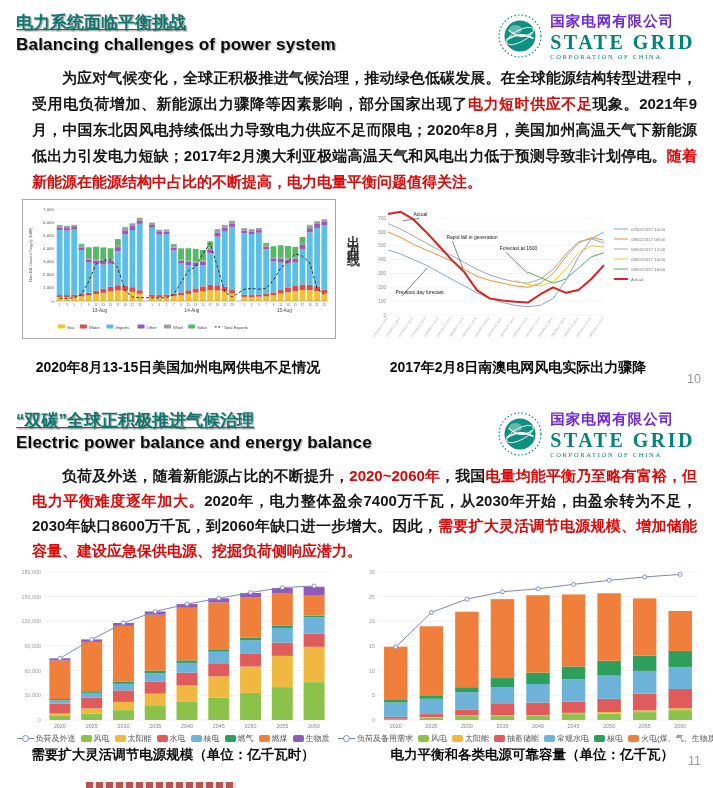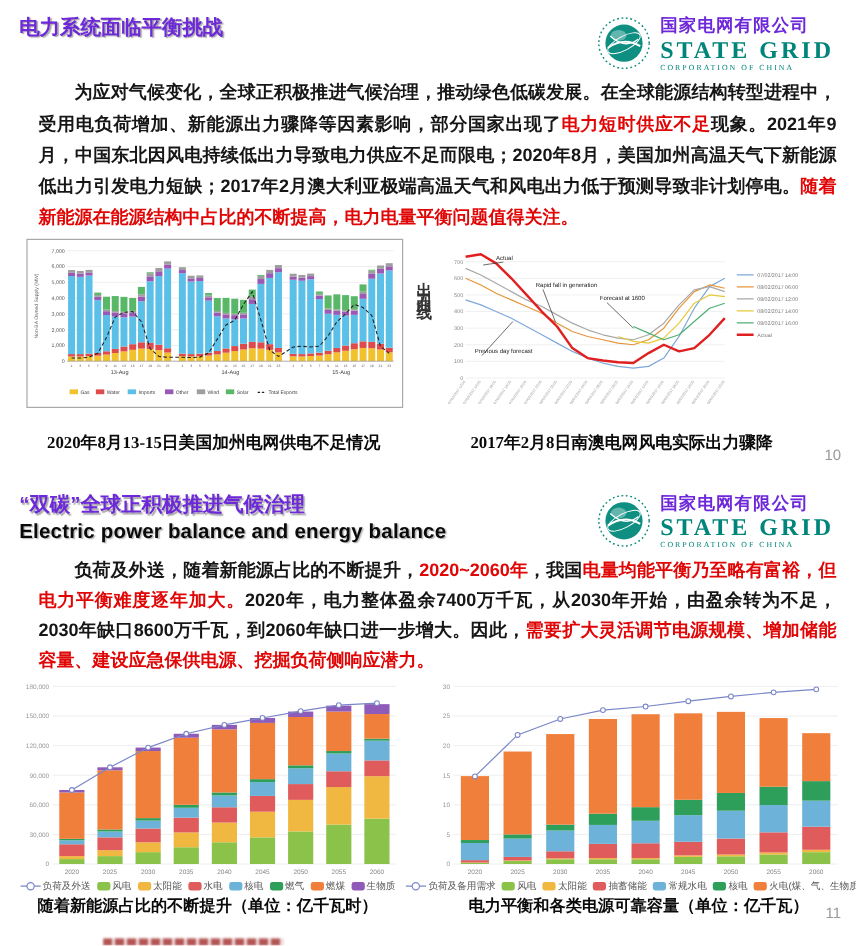--- a/index.html
+++ b/index.html
@@ -2,34 +2,34 @@
 <html><head>
 <meta charset="utf-8">
 <style>
   html,body{margin:0;padding:0;}
   body{width:713px;height:788px;background:#fff;position:relative;overflow:hidden;
        font-family:"Liberation Sans","DejaVu Sans",sans-serif;color:#111;}
   .slide{position:relative;}
   #slide1{height:398px;}
   #slide2{height:384px;}
   .hdr{display:flex;justify-content:space-between;align-items:flex-start;padding:12px 14px 0 16px;}
-  .titles .cn{font-size:17px;font-weight:bold;color:#6d28d9;text-shadow:1.3px 1.3px 1px rgba(90,90,90,.55);line-height:1.25;}
+  .titles .cn{font-size:17px;font-weight:bold;color:#0f766e;text-shadow:1.3px 1.3px 1px rgba(90,90,90,.55);line-height:1.25;text-decoration:underline;}
   .titles .en{font-size:17px;font-weight:bold;color:#0a0a0a;text-shadow:1.3px 1.3px 1px rgba(120,120,120,.55);letter-spacing:.2px;margin-top:2px;}
   .logo{display:flex;align-items:center;gap:7px;margin-right:4px;}
   .logo-cn{color:#6d28d9;font-weight:bold;font-size:14.5px;letter-spacing:1px;}
   .logo-en{color:#00857a;font-weight:bold;font-family:"Liberation Serif","DejaVu Serif",serif;font-size:20px;letter-spacing:2.5px;line-height:1.1;}
   .logo-sub{color:#00857a;font-size:6.5px;letter-spacing:1.7px;font-family:"Liberation Serif","DejaVu Serif",serif;}
   .para{margin:5px 16px 0 32px;font-size:15px;line-height:26px;font-weight:600;
         text-align:justify;text-indent:2em;color:#161616;}
   #slide2 .para{line-height:25px;}
   .red-run{color:#e00606;}
   .charts1{display:flex;margin:4px 6px 0 22px;align-items:flex-start;}
   .ca-box{border:1px solid #a8a8a8;background:#fff;padding:3px;}
   .side-label{writing-mode:vertical-rl;font-size:13px;color:#333;font-weight:600;letter-spacing:6px;margin:26px 0 0 8px;}
-  .caps1{display:flex;margin:6px 1px 0 10px;font-family:Liberation Serif, serif;}
+  .caps1{display:flex;margin:6px 1px 0 10px;}
   .cap{font-weight:bold;font-size:14px;color:#0a0a0a;text-align:center;}
   .pagenum{position:absolute;right:12px;color:#999;font-size:12.5px;}
   #pn1{top:372px;}
   #pn2{top:754px;}
   .charts2{display:flex;justify-content:space-between;margin:2px 8px 0 8px;}
   .cblock{display:flex;flex-direction:column;align-items:center;}
   .legend{display:flex;align-items:center;gap:5px;font-size:8px;color:#555;margin-top:0px;white-space:nowrap;}
   .lg-item{display:flex;align-items:center;gap:2px;}
   .lg-swatch{display:inline-block;width:11px;height:7px;border-radius:2px;}
   .cblock .cap{font-size:13.5px;margin-top:2px;}
@@ -37,20 +37,21 @@
         background:repeating-linear-gradient(90deg,#9b1c1c 0 7px,rgba(155,28,28,.2) 7px 10px);filter:blur(.7px);}
   svg text{font-family:"Liberation Sans","DejaVu Sans",sans-serif;}
 </style>
 </head>
 <body>
 
 <div class="slide" id="slide1">
   <div class="hdr">
     <div class="titles">
       <div class="cn">电力系统面临平衡挑战</div>
+      <div class="en">Balancing challenges of power system</div>
     </div>
     <div class="logo">
       <svg width="46" height="46" viewBox="0 0 46 46">
         <circle cx="23" cy="23" r="21" fill="none" stroke="#0b8a7d" stroke-width="1.2" stroke-dasharray="1.5 2.2"></circle>
         <circle cx="23" cy="23" r="15.5" fill="#0e8f81"></circle>
         <ellipse cx="18.5" cy="16.5" rx="6.5" ry="4.5" fill="rgba(255,255,255,0.35)"></ellipse>
         <path d="M9.5 27 Q23 17.5 36.5 25.5" stroke="#fff" fill="none" stroke-width="1.6"></path>
         <path d="M11.5 17 Q24 28.5 35 19.5" stroke="#fff" fill="none" stroke-width="1.1"></path>
         <ellipse cx="23" cy="23" rx="15" ry="5.8" fill="none" stroke="#fff" stroke-width="0.8" transform="rotate(-28 23 23)"></ellipse>
       </svg>
@@ -565,21 +566,21 @@
           </span>
           <span class="lg-item">
             <span class="lg-swatch" style="background: rgb(240, 127, 60);"></span>
             <span>燃煤</span>
           </span>
           <span class="lg-item">
             <span class="lg-swatch" style="background: rgb(142, 91, 184);"></span>
             <span>生物质</span>
           </span>
         </div>
-      <div class="cap">随着新能源占比的不断提升（单位：亿千瓦时）</div>
+      <div class="cap">需要扩大灵活调节电源规模（单位：亿千瓦时）</div>
     </div>
     <div class="cblock">
       <svg width="348" height="168">
           <line x1="20" x2="340" y1="155" y2="155" stroke="#e8e8e8" stroke-width="0.6"></line>
           <text x="17" y="157" text-anchor="end" font-size="5.4" fill="#999">0</text>
           <line x1="20" x2="340" y1="130.33333333333334" y2="130.33333333333334" stroke="#e8e8e8" stroke-width="0.6"></line>
           <text x="17" y="132.33333333333334" text-anchor="end" font-size="5.4" fill="#999">5</text>
           <line x1="20" x2="340" y1="105.66666666666667" y2="105.66666666666667" stroke="#e8e8e8" stroke-width="0.6"></line>
           <text x="17" y="107.66666666666667" text-anchor="end" font-size="5.4" fill="#999">10</text>
           <line x1="20" x2="340" y1="81" y2="81" stroke="#e8e8e8" stroke-width="0.6"></line>

